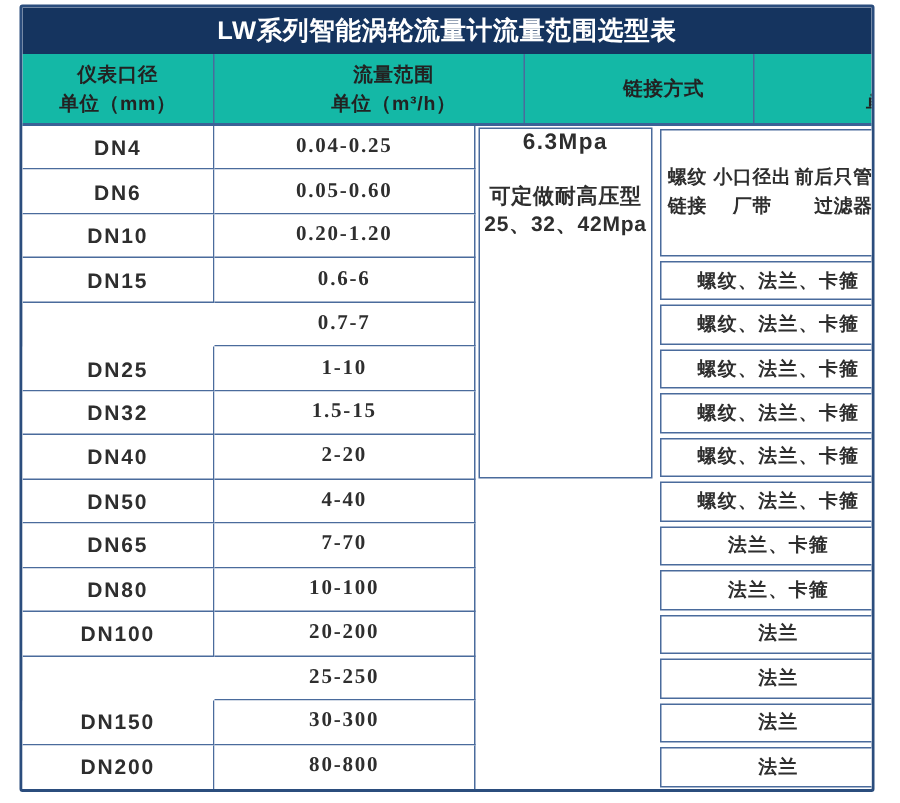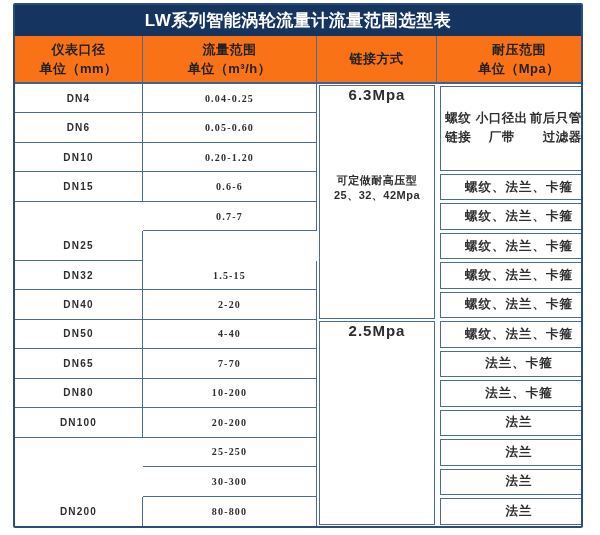--- a/index.html
+++ b/index.html
@@ -29,24 +29,25 @@
     font-size: 17px;
     font-weight: bold;
     display: flex;
     align-items: center;
     justify-content: center;
     letter-spacing: 0.5px;
   }
   .header {
     height: 48px;
     box-sizing: border-box;
-    background: #f97316;
+    background: #14b8a6;
     border-bottom: 2px solid #3b6296;
     display: grid;
     grid-template-columns: 128px 174px 120px 164px;
+    gap: 33px;
   }
   .h {
     display: flex;
     flex-direction: column;
     align-items: center;
     justify-content: center;
     font-size: 13px;
     font-weight: bold;
     color: #222222;
     line-height: 1.5;
@@ -58,21 +59,21 @@
     height: 442px;
     display: grid;
     grid-template-columns: 128px 174px 120px 164px;
     grid-template-rows: repeat(15, 1fr);
     background: #ffffff;
   }
   .c1, .c2 {
     display: flex;
     align-items: center;
     justify-content: center;
-    font-size: 10px;
+    font-size: 14px;
     font-weight: bold;
     color: #2e2e2e;
     letter-spacing: 1.2px;
     border-right: 1px solid #4a6b9c;
     border-bottom: 1px solid #4a6b9c;
     background: #ffffff;
   }
   .c1 { grid-column: 1; }
   .c2 { grid-column: 2; font-family: Liberation Serif, serif; }
   .nb { border-bottom: none; }
@@ -84,22 +85,22 @@
     display: flex;
     flex-direction: column;
     align-items: center;
     justify-content: flex-start;
     color: #2e2e2e;
     font-weight: bold;
     text-align: center;
   }
   .pv { font-size: 15px; letter-spacing: 1px; }
   .pnote {
-    margin-top: 70px;
-    font-size: 11px;
+    margin-top: 18px;
+    font-size: 14px;
     line-height: 1.35;
     letter-spacing: 0.5px;
   }
   .cbox {
     grid-column: 4;
     margin: 1.5px 3px;
     border: 1px solid #4a6b9c;
     background: #ffffff;
     display: flex;
     align-items: center;
@@ -147,46 +148,45 @@
     <div class="c1" style="grid-row:2">DN6</div>
     <div class="c1" style="grid-row:3">DN10</div>
     <div class="c1" style="grid-row:4">DN15</div>
     <div class="c1" style="grid-row:6">DN25</div>
     <div class="c1" style="grid-row:7">DN32</div>
     <div class="c1" style="grid-row:8">DN40</div>
     <div class="c1" style="grid-row:9">DN50</div>
     <div class="c1" style="grid-row:10">DN65</div>
     <div class="c1" style="grid-row:11">DN80</div>
     <div class="c1" style="grid-row:12">DN100</div>
+    <div class="c1" style="grid-row:14">DN150</div>
     <div class="c1 nb" style="grid-row:15">DN200</div>
 
     <div class="c2" style="grid-row:1">0.04-0.25</div>
     <div class="c2" style="grid-row:2">0.05-0.60</div>
     <div class="c2" style="grid-row:3">0.20-1.20</div>
     <div class="c2" style="grid-row:4">0.6-6</div>
     <div class="c2" style="grid-row:5">0.7-7</div>
+    <div class="c2" style="grid-row:6">1-10</div>
     <div class="c2" style="grid-row:7">1.5-15</div>
     <div class="c2" style="grid-row:8">2-20</div>
     <div class="c2" style="grid-row:9">4-40</div>
     <div class="c2" style="grid-row:10">7-70</div>
-    <div class="c2" style="grid-row:11">10-200</div>
+    <div class="c2" style="grid-row:11">10-100</div>
     <div class="c2" style="grid-row:12">20-200</div>
     <div class="c2" style="grid-row:13">25-250</div>
     <div class="c2" style="grid-row:14">30-300</div>
     <div class="c2 nb" style="grid-row:15">80-800</div>
 
     <div class="pbox" style="grid-row:1 / span 8">
       <span class="pv">6.3Mpa</span>
       <span class="pnote">
         <span>可定做耐高压型</span><br>
         <span>25、32、42Mpa</span>
       </span>
-    </div>
-    <div class="pbox" style="grid-row:9 / span 7">
-      <span class="pv">2.5Mpa</span>
     </div>
 
     <div class="cbox multi" style="grid-row:1 / span 3">
       <span>螺纹链接</span>
       <span>小口径出厂带</span>
       <span>前后只管段过滤器</span>
     </div>
     <div class="cbox" style="grid-row:4">螺纹、法兰、卡箍</div>
     <div class="cbox" style="grid-row:5">螺纹、法兰、卡箍</div>
     <div class="cbox" style="grid-row:6">螺纹、法兰、卡箍</div>

